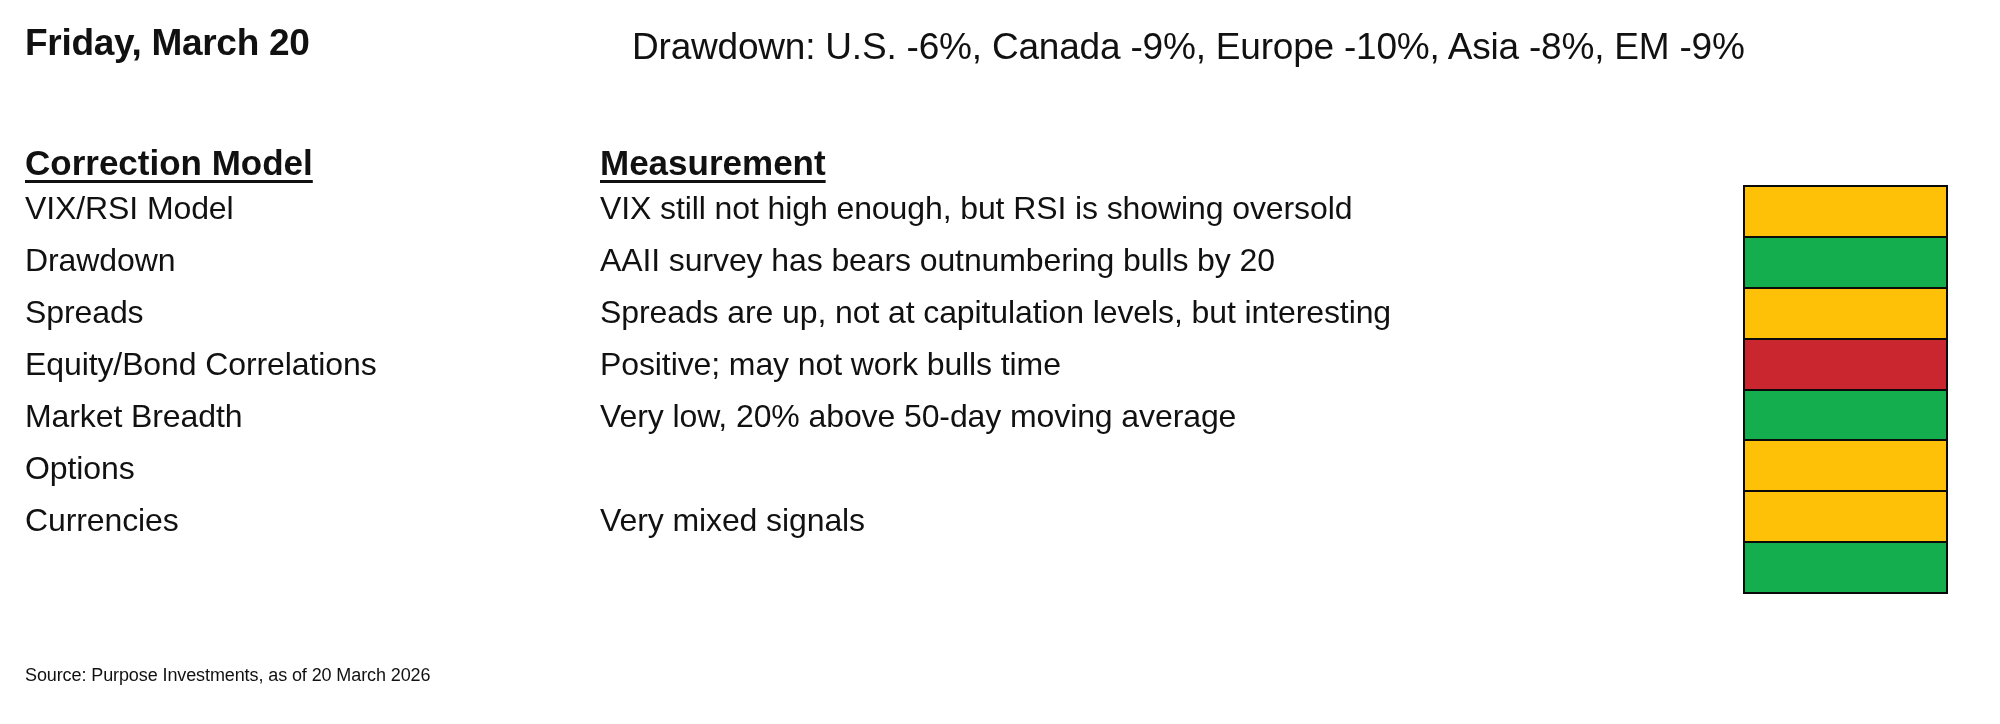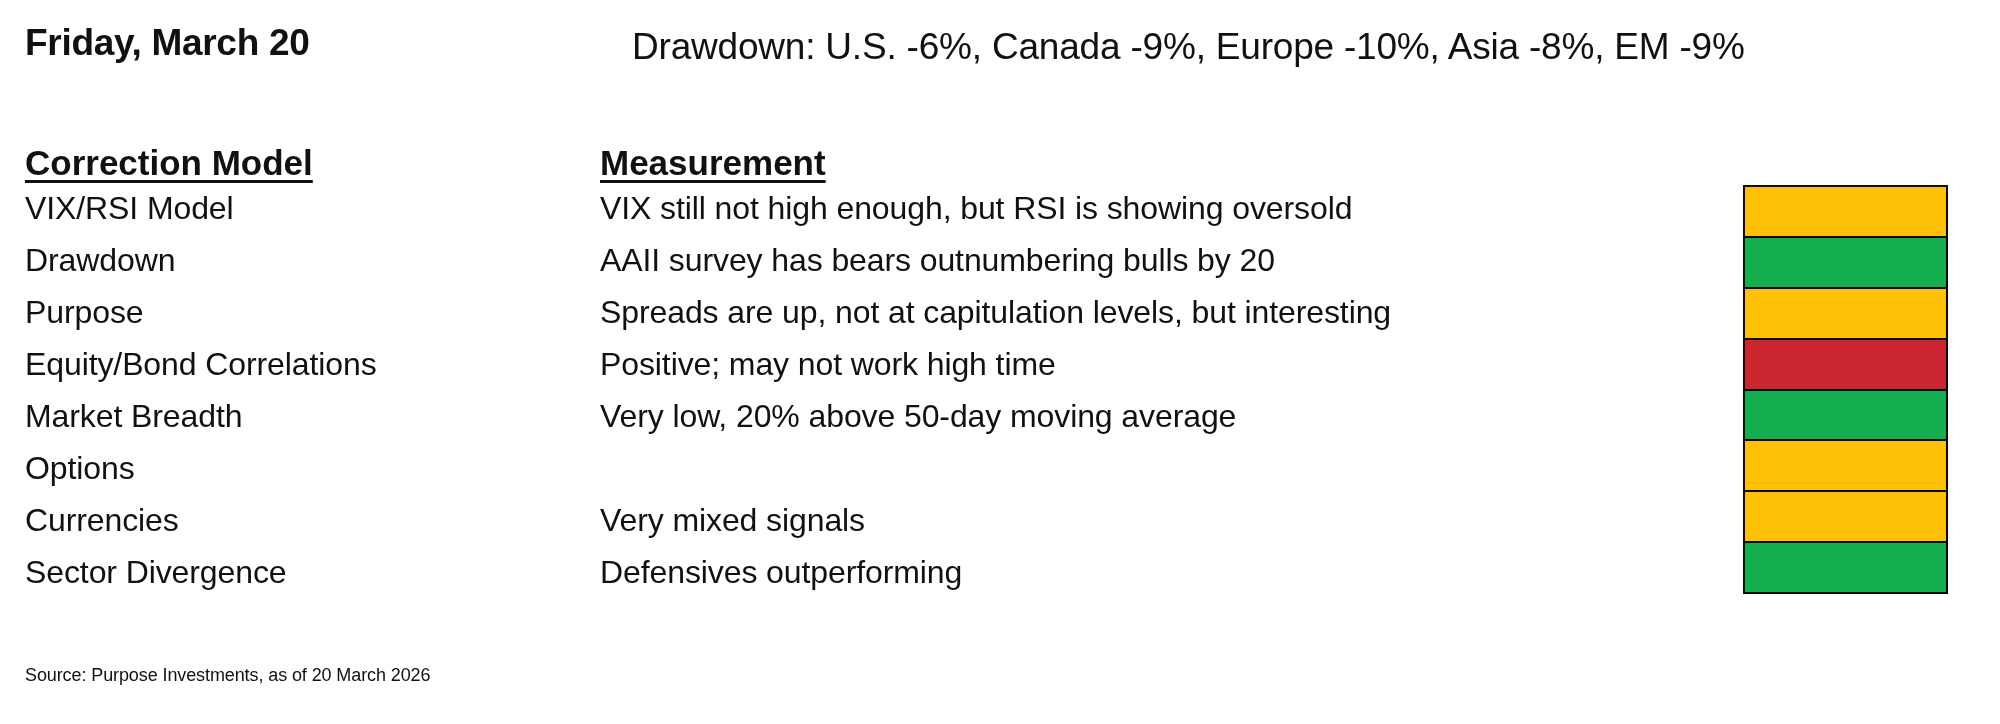--- a/index.html
+++ b/index.html
@@ -140,41 +140,37 @@
   <div class="table-body">
       <div class="table-row">
         <div class="cell-model">VIX/RSI Model</div>
         <div class="cell-measure">VIX still not high enough, but RSI is showing oversold</div>
       </div>
       <div class="table-row">
         <div class="cell-model">Drawdown</div>
         <div class="cell-measure">AAII survey has bears outnumbering bulls by 20</div>
       </div>
       <div class="table-row">
-        <div class="cell-model">Purpose</div>
+        <div class="cell-model">Spreads</div>
         <div class="cell-measure">Spreads are up, not at capitulation levels, but interesting</div>
       </div>
       <div class="table-row">
         <div class="cell-model">Equity/Bond Correlations</div>
-        <div class="cell-measure">Positive; may not work high time</div>
+        <div class="cell-measure">Positive; may not work bulls time</div>
       </div>
       <div class="table-row">
         <div class="cell-model">Market Breadth</div>
         <div class="cell-measure">Very low, 20% above 50-day moving average</div>
       </div>
       <div class="table-row">
         <div class="cell-model">Options</div>
       </div>
       <div class="table-row">
         <div class="cell-model">Currencies</div>
         <div class="cell-measure">Very mixed signals</div>
-      </div>
-      <div class="table-row">
-        <div class="cell-model">Sector Divergence</div>
-        <div class="cell-measure">Defensives outperforming</div>
       </div>
     </div>
 
   <div class="status-column">
       <div class="status-block" style="background: rgb(255, 193, 7); border-color: rgb(10, 10, 10);"></div>
       <div class="status-block" style="background: rgb(20, 174, 79); border-color: rgb(10, 10, 10);"></div>
       <div class="status-block" style="background: rgb(255, 193, 7); border-color: rgb(10, 10, 10);"></div>
       <div class="status-block" style="background: rgb(201, 38, 47); border-color: rgb(10, 10, 10);"></div>
       <div class="status-block" style="background: rgb(20, 174, 79); border-color: rgb(10, 10, 10);"></div>
       <div class="status-block" style="background: rgb(255, 193, 7); border-color: rgb(10, 10, 10);"></div>

